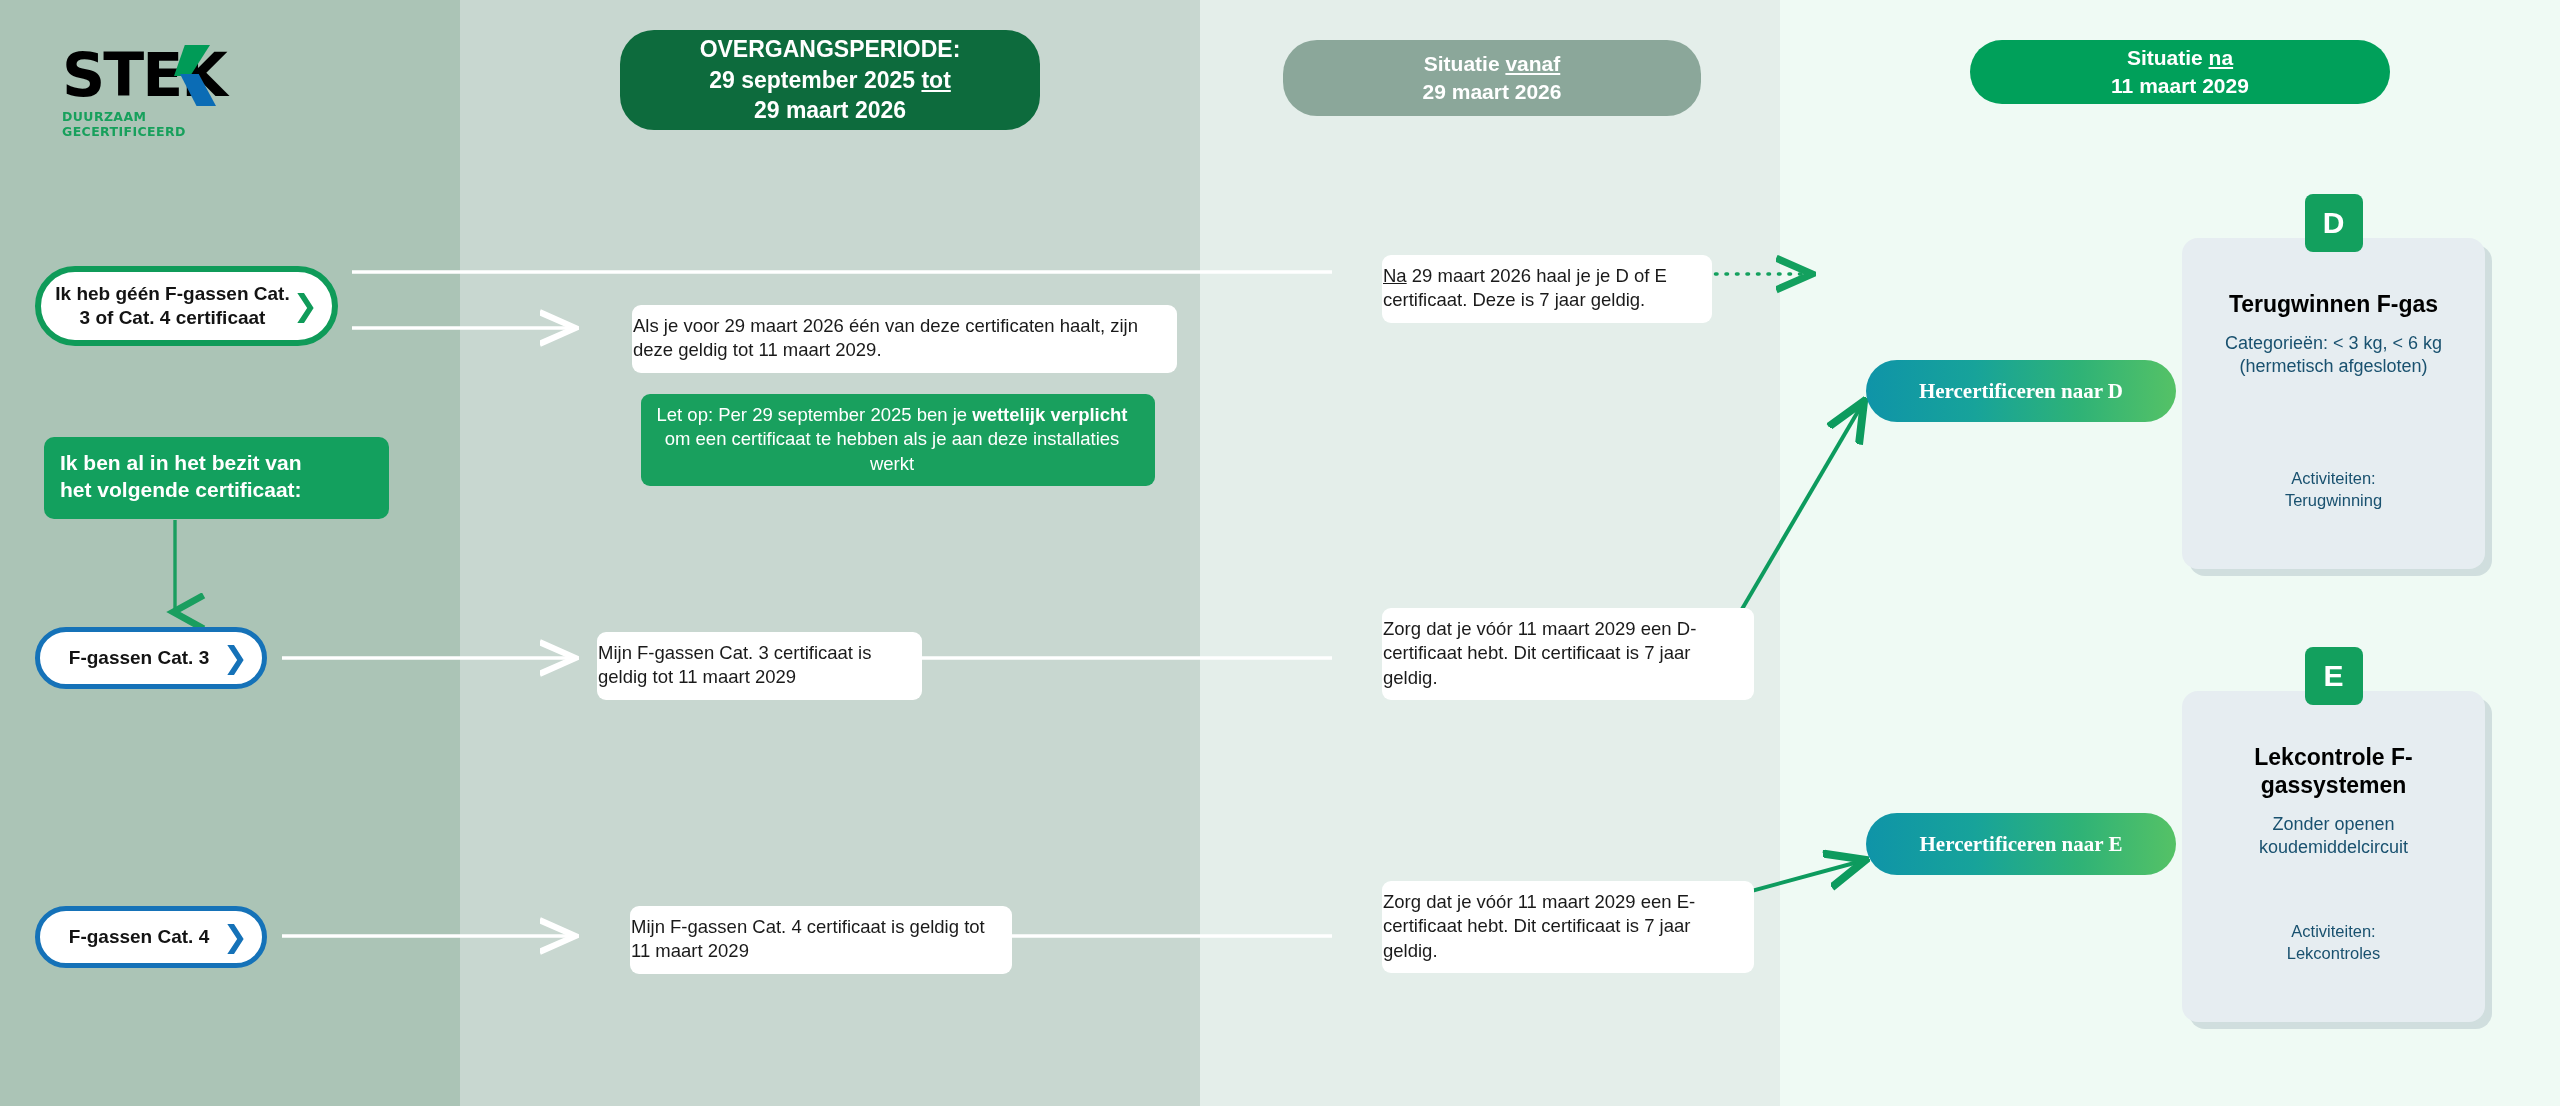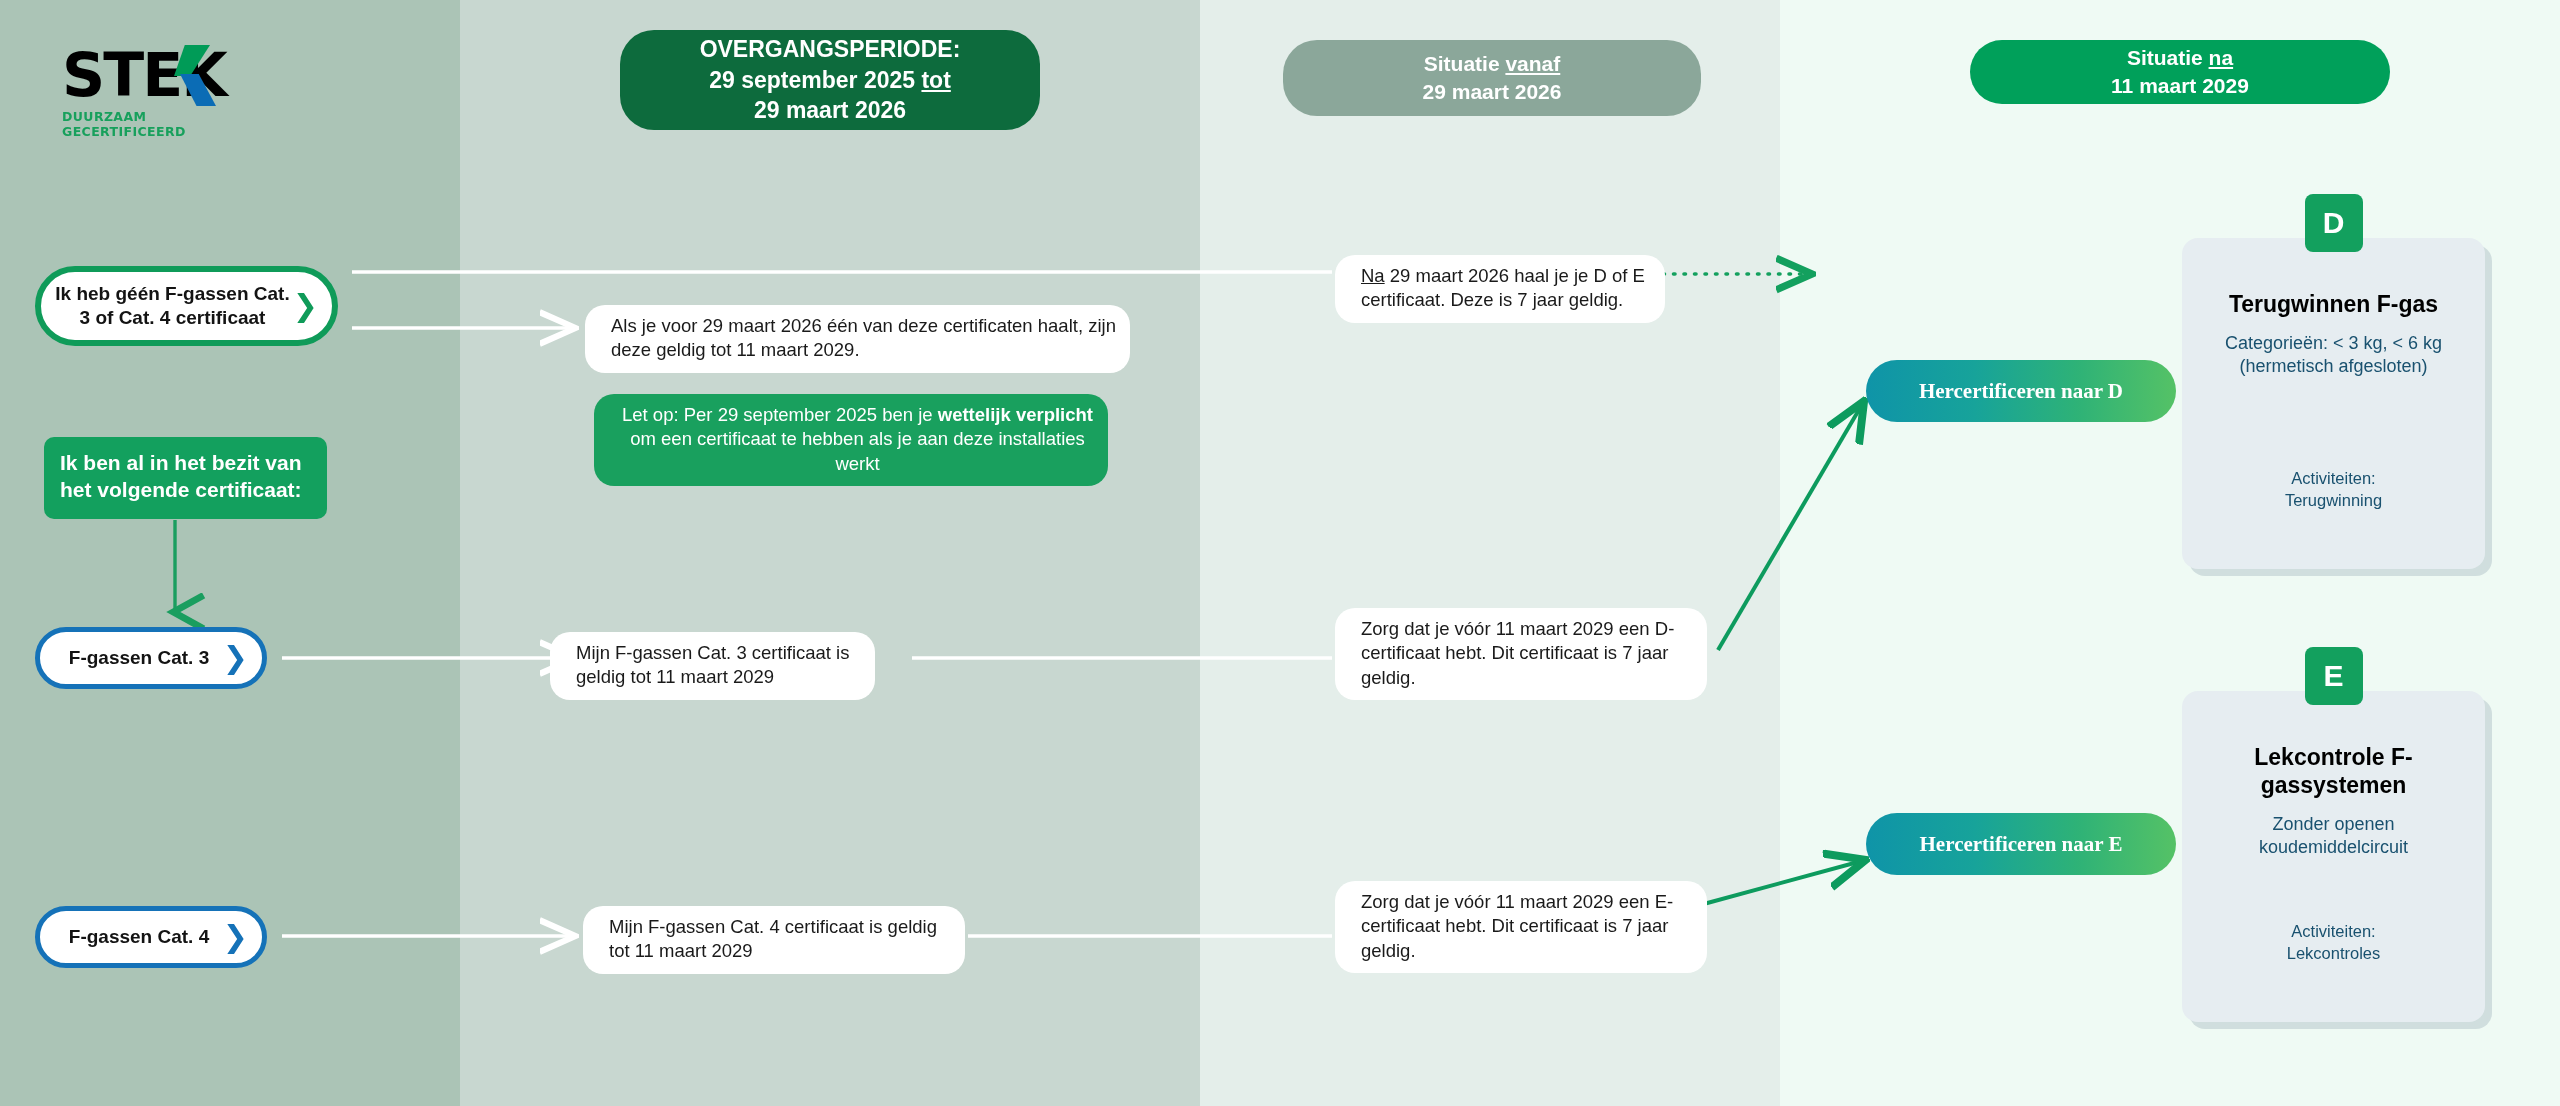--- a/index.html
+++ b/index.html
@@ -153,41 +153,42 @@
     font-size: 30px;
     font-weight: 900;
     line-height: 1;
   }
   .chev-green { color: #0f9b59; }
   .chev-blue  { color: #1572b8; }
 
   #node-bezit {
     position: absolute;
     left: 44px; top: 437px;
-    width: 283px;
+    width: 345px;
     box-sizing: border-box;
     background: #13a05e;
     color: #ffffff;
     border-radius: 10px;
     padding: 13px 16px 15px 16px;
     font-size: 21px;
     font-weight: 700;
     line-height: 1.28;
     z-index: 6;
   }
 
   
   .text-box {
     position: absolute;
     box-sizing: border-box;
-    border-radius: 20px;
-    padding: 9px 13px 10px 26px;
+    border-radius: 9px;
+    padding: 9px 13px 10px 1px;
     font-size: 18.5px;
     line-height: 1.32;
     z-index: 6;
+    margin-left: 47px;
   }
   .tb-white {
     background: #ffffff;
     color: #1a1a1a;
   }
   .tb-green {
     background: #19a05e;
     color: #ffffff;
     text-align: center;
   }

